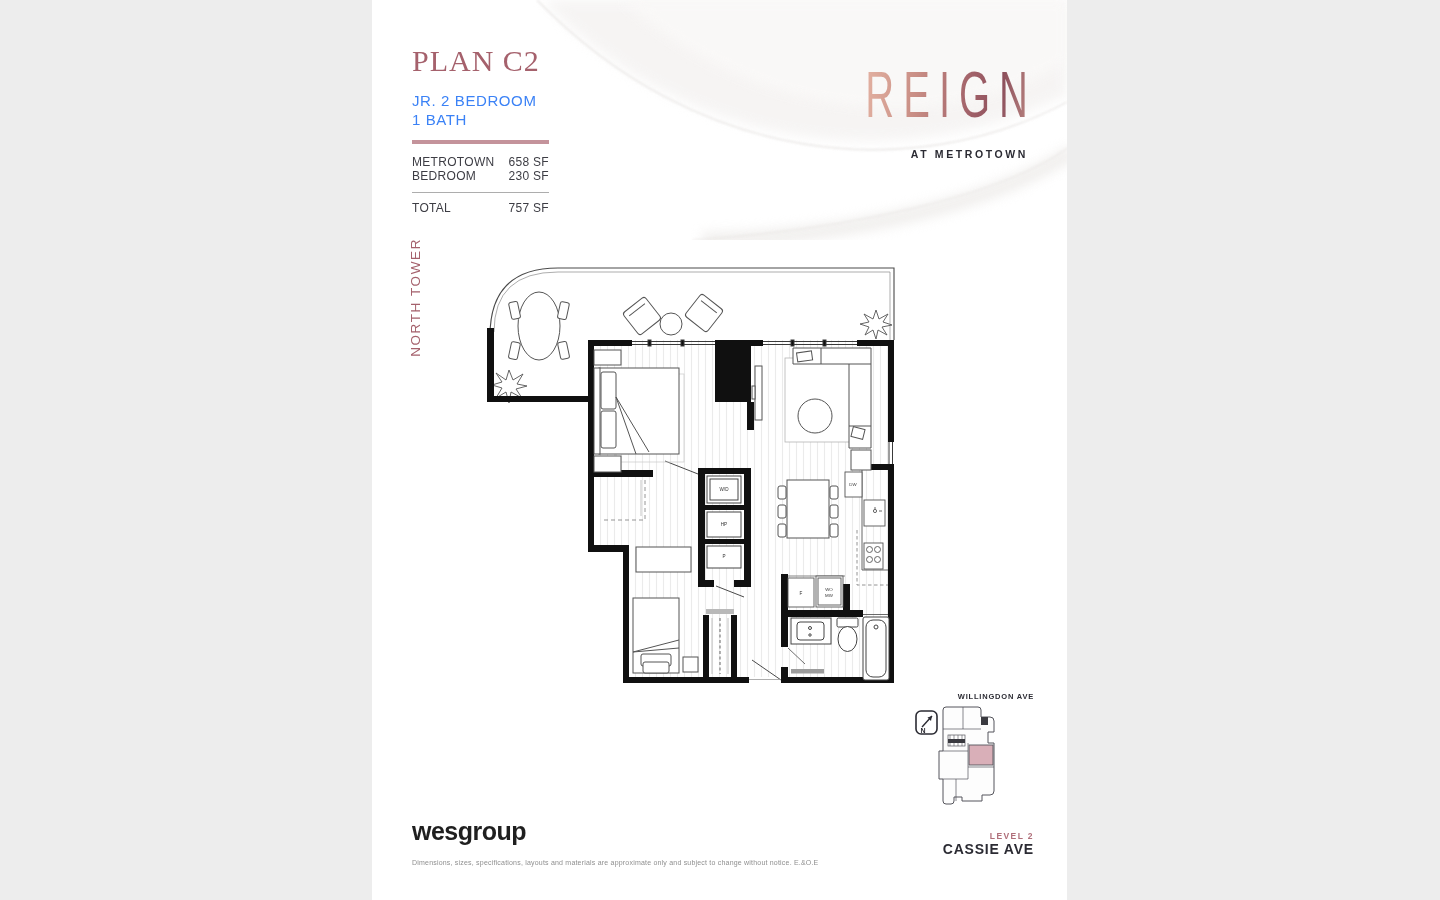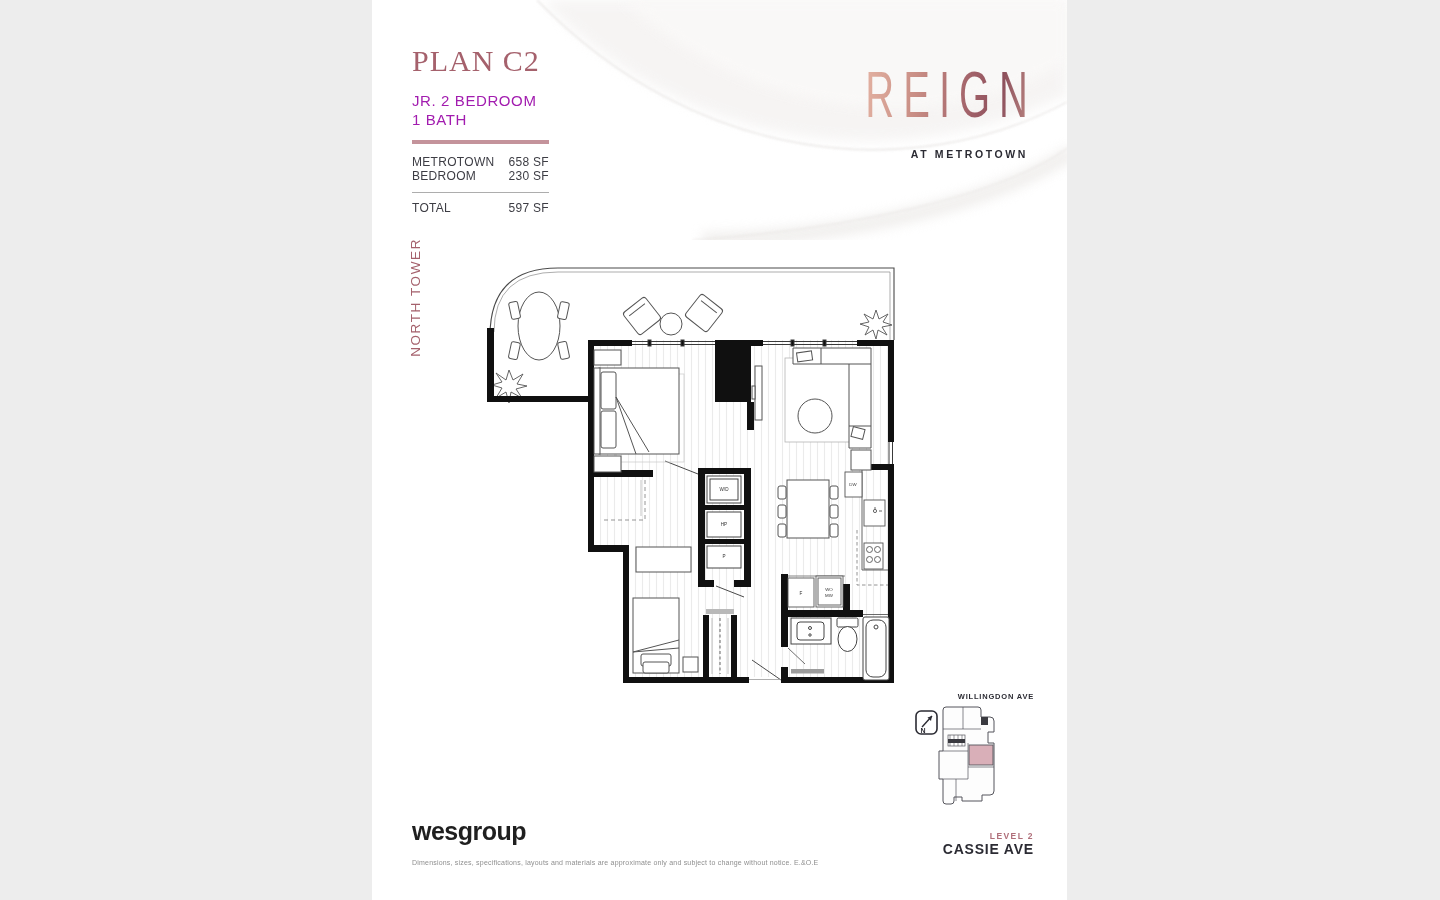--- a/index.html
+++ b/index.html
@@ -9,21 +9,21 @@
     background:#ffffff; overflow:hidden;text-decoration:underline;
   }
   
   .silk { position:absolute; top:0; right:0; width:695px; height:240px; pointer-events:none; }
   .silk .soft { filter: blur(6px); }
   .silk .line { filter: blur(1px); }
 
   
   .head { position:absolute; left:40px; top:44px; width:200px; }
   .plan-title { font-family:"Liberation Serif", serif; font-size:30px; letter-spacing:1px; color:#a5616c; font-weight:400; }
-  .plan-sub { margin-top:13px; font-size:15px; line-height:19px; letter-spacing:0.6px; color:#a21caf; }
+  .plan-sub { margin-top:13px; font-size:15px; line-height:19px; letter-spacing:0.6px; color:#3b82f6; }
   .rule-pink { margin-top:11px; width:137px; height:4px; background:#c4939b; }
   .stats { margin-top:11px; width:137px; font-size:12px; color:#3d3d44; }
   .stats .row { display:flex; justify-content:space-between; line-height:14px; letter-spacing:0.3px; }
   .rule-gray { margin-top:9px; margin-bottom:8px; width:137px; height:1px; background:#adadad; }
 
   
   .brand { position:absolute; top:50px; right:39px; width:220px; text-align:right;margin-top:9px; }
   .brand-logo {
     display:inline-block;
     font-size:40px; font-weight:400; letter-spacing:9px; margin-right:-9px;
@@ -74,21 +74,21 @@
         <span>METROTOWN</span>
         <span>658 SF</span>
       </div>
       <div class="row">
         <span>BEDROOM</span>
         <span>230 SF</span>
       </div>
       <div class="rule-gray"></div>
       <div class="row">
         <span>TOTAL</span>
-        <span>597 SF</span>
+        <span>757 SF</span>
       </div>
     </div>
   </div>
 
   <div class="brand">
     <span class="brand-logo">REIGN</span>
     <div class="brand-tag">AT METROTOWN</div>
   </div>
 
   <div class="tower">NORTH TOWER</div>

